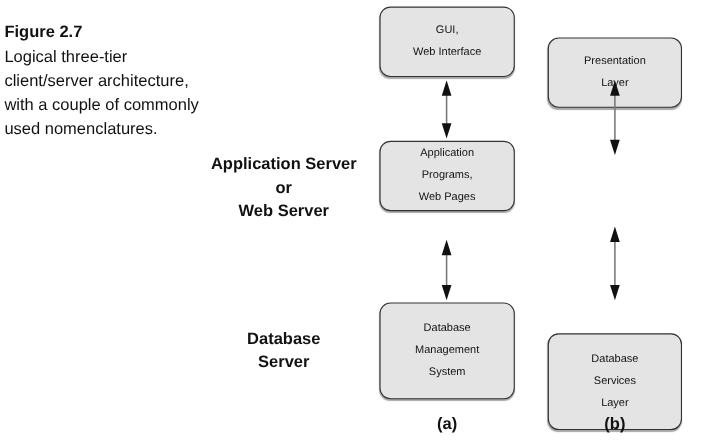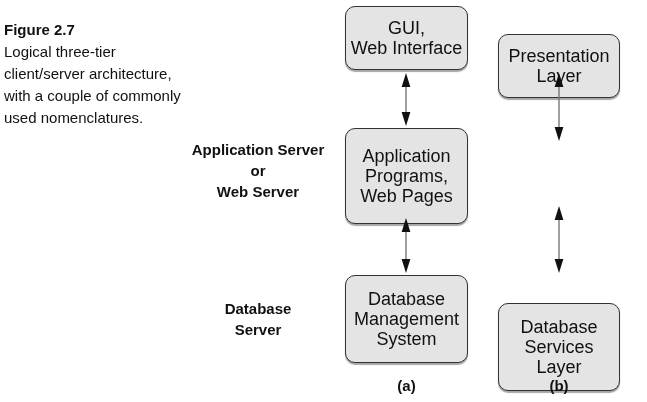--- a/index.html
+++ b/index.html
@@ -56,28 +56,28 @@
     position: absolute;
     box-sizing: border-box;
     background: var(--box-fill, #e4e4e4);
     border: 1.5px solid var(--box-border, #333333);
     border-radius: 10px;
     box-shadow: 0 1.5px 1px rgba(0,0,0,0.35);
     display: flex;
     align-items: center;
     justify-content: center;
     text-align: center;
-    font-size: 18px;
+    font-size: 10px;
     line-height: 20px;
     white-space: pre-line;
   }
   .col-a { left: 345px; width: 123px; }
   .col-b { left: 498px; width: 122px; margin-top: 28px; }
   .box-a1 { top: 6px;   height: 64px; }
-  .box-a2 { top: 128px; height: 96px; }
+  .box-a2 { top: 128px; height: 64px; }
   .box-a3 { top: 275px; height: 88px; }
   .box-b1 { top: 6px;   height: 64px; }
   .box-b2 { top: 143px; height: 61px; }
   .box-b3 { top: 275px; height: 88px; }
   
   .arrow { position: absolute; width: 12px; }
   .arrow svg { display: block; }
   .arrow-a1 { left: 400px; top: 73px;  }
   .arrow-a2 { left: 400px; top: 218px; }
   .arrow-b1 { left: 553px; top: 73px;  }

